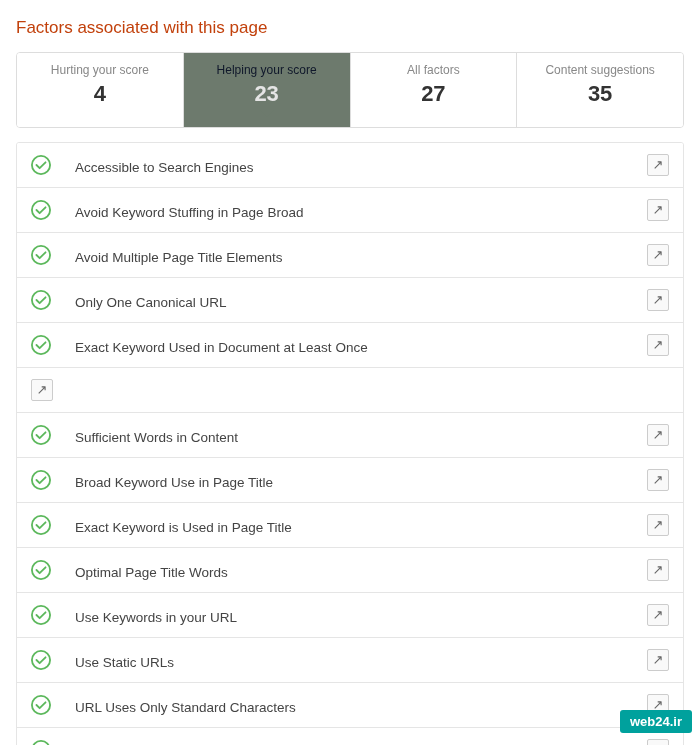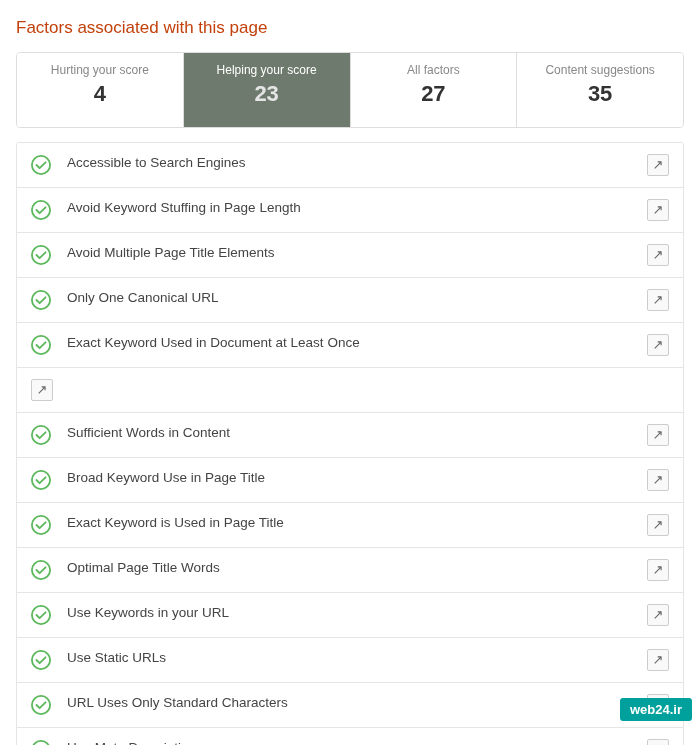--- a/index.html
+++ b/index.html
@@ -38,21 +38,21 @@
     .tab.active {
       background: #6d7a6d;
       color: #fff;
     }
     .tab-label {
       font-size: 12px;
       color: #888;
       line-height: 1.3;
     }
     .tab.active .tab-label {
-      color: #ffffff;
+      color: #0f172a;
     }
     .tab-number {
       font-size: 22px;
       font-weight: bold;
       color: #333;
       line-height: 1.2;
       margin-top: 2px;
     }
     .tab.active .tab-number {
       color: #e5e5e5;
@@ -79,22 +79,22 @@
       display: flex;
       align-items: center;
       justify-content: space-between;
       padding: 11px 14px;
       border-bottom: 1px solid #e5e5e5;
       background: #fff;
     }
     .list-item:last-child { border-bottom: none; }
     .item-left {
       display: flex;
-      align-items: flex-start;
-      gap: 16px;
+      align-items: flex-end;
+      gap: 24px;
     }
     .check-icon {
       width: 20px;
       height: 20px;
       flex-shrink: 0;
     }
     .item-label {
       font-size: 13.5px;
       color: #444;
     }
@@ -107,21 +107,21 @@
       align-items: center;
       justify-content: center;
       cursor: pointer;
       border-radius: 2px;
       flex-shrink: 0;
       font-size: 13px;
       color: #666;
     }
     .watermark {
       position: fixed;
-      bottom: 24px;
+      bottom: 12px;
       right: 8px;
       background: #00a19d;
       color: #fff;
       font-size: 13px;
       font-weight: bold;
       padding: 4px 10px;
       border-radius: 3px;
     }
   </style>
 </head>
@@ -165,21 +165,21 @@
       <span class="item-label">Accessible to Search Engines</span>
     </div>
     <div class="expand-btn">↗</div>
   </div>
       <div class="list-item">
     <div class="item-left">
       <svg class="check-icon" viewBox="0 0 22 22" xmlns="http://www.w3.org/2000/svg">
     <circle cx="11" cy="11" r="10" fill="none" stroke="#5cb85c" stroke-width="2"></circle>
     <polyline points="6,11 9.5,14.5 16,8" fill="none" stroke="#5cb85c" stroke-width="2" stroke-linecap="round" stroke-linejoin="round"></polyline>
   </svg>
-      <span class="item-label">Avoid Keyword Stuffing in Page Length</span>
+      <span class="item-label">Avoid Keyword Stuffing in Page Broad</span>
     </div>
     <div class="expand-btn">↗</div>
   </div>
       <div class="list-item">
     <div class="item-left">
       <svg class="check-icon" viewBox="0 0 22 22" xmlns="http://www.w3.org/2000/svg">
     <circle cx="11" cy="11" r="10" fill="none" stroke="#5cb85c" stroke-width="2"></circle>
     <polyline points="6,11 9.5,14.5 16,8" fill="none" stroke="#5cb85c" stroke-width="2" stroke-linecap="round" stroke-linejoin="round"></polyline>
   </svg>
       <span class="item-label">Avoid Multiple Page Title Elements</span>

